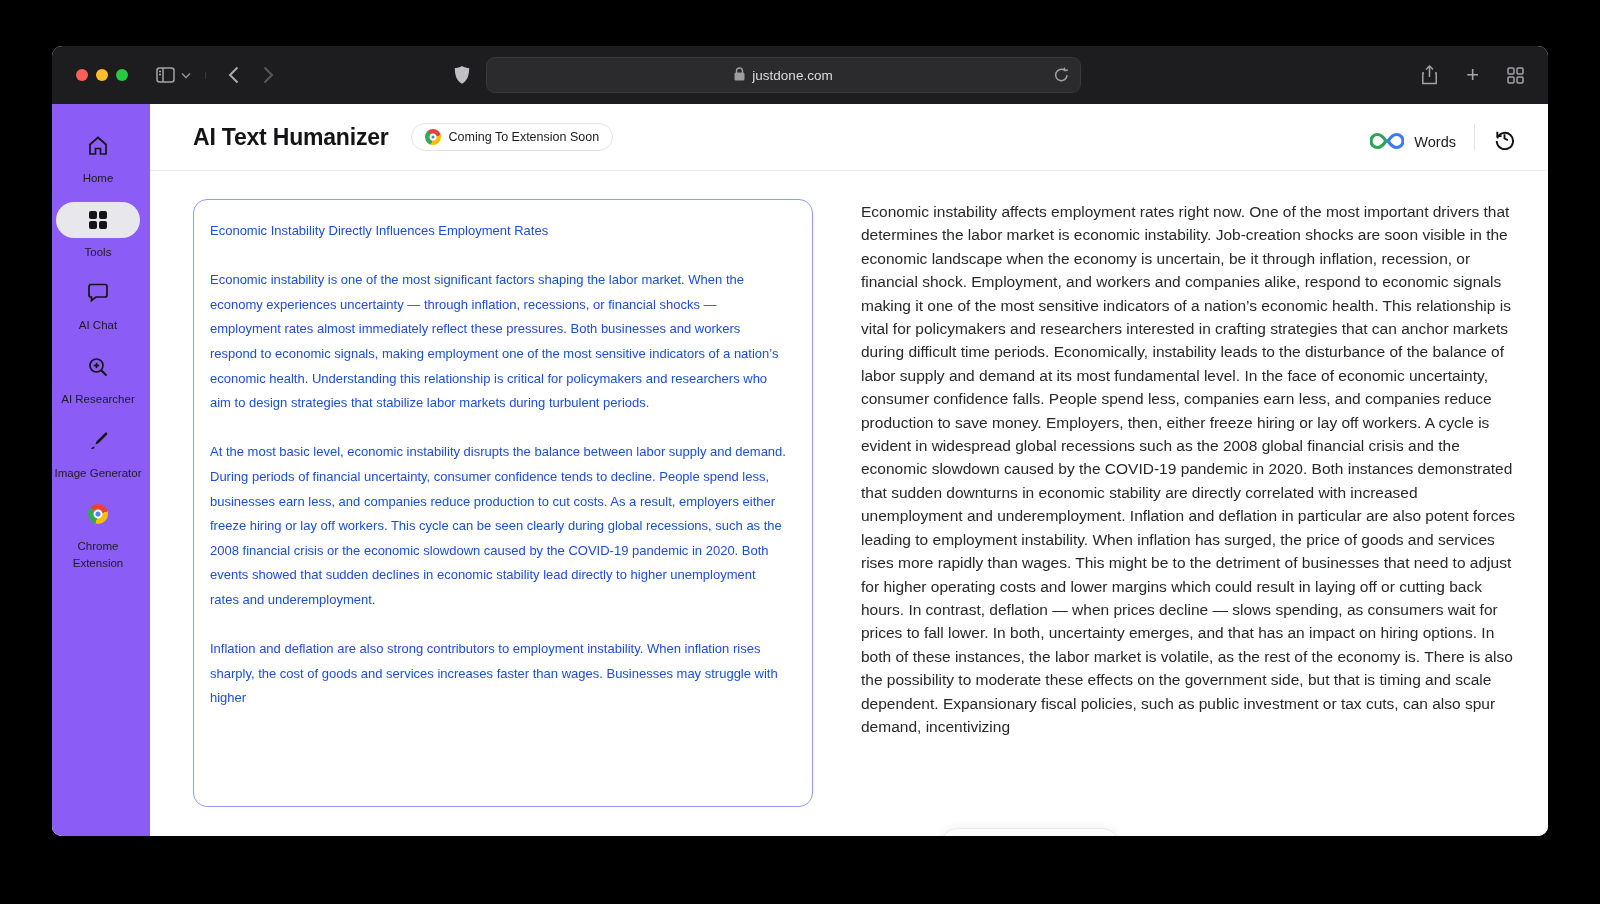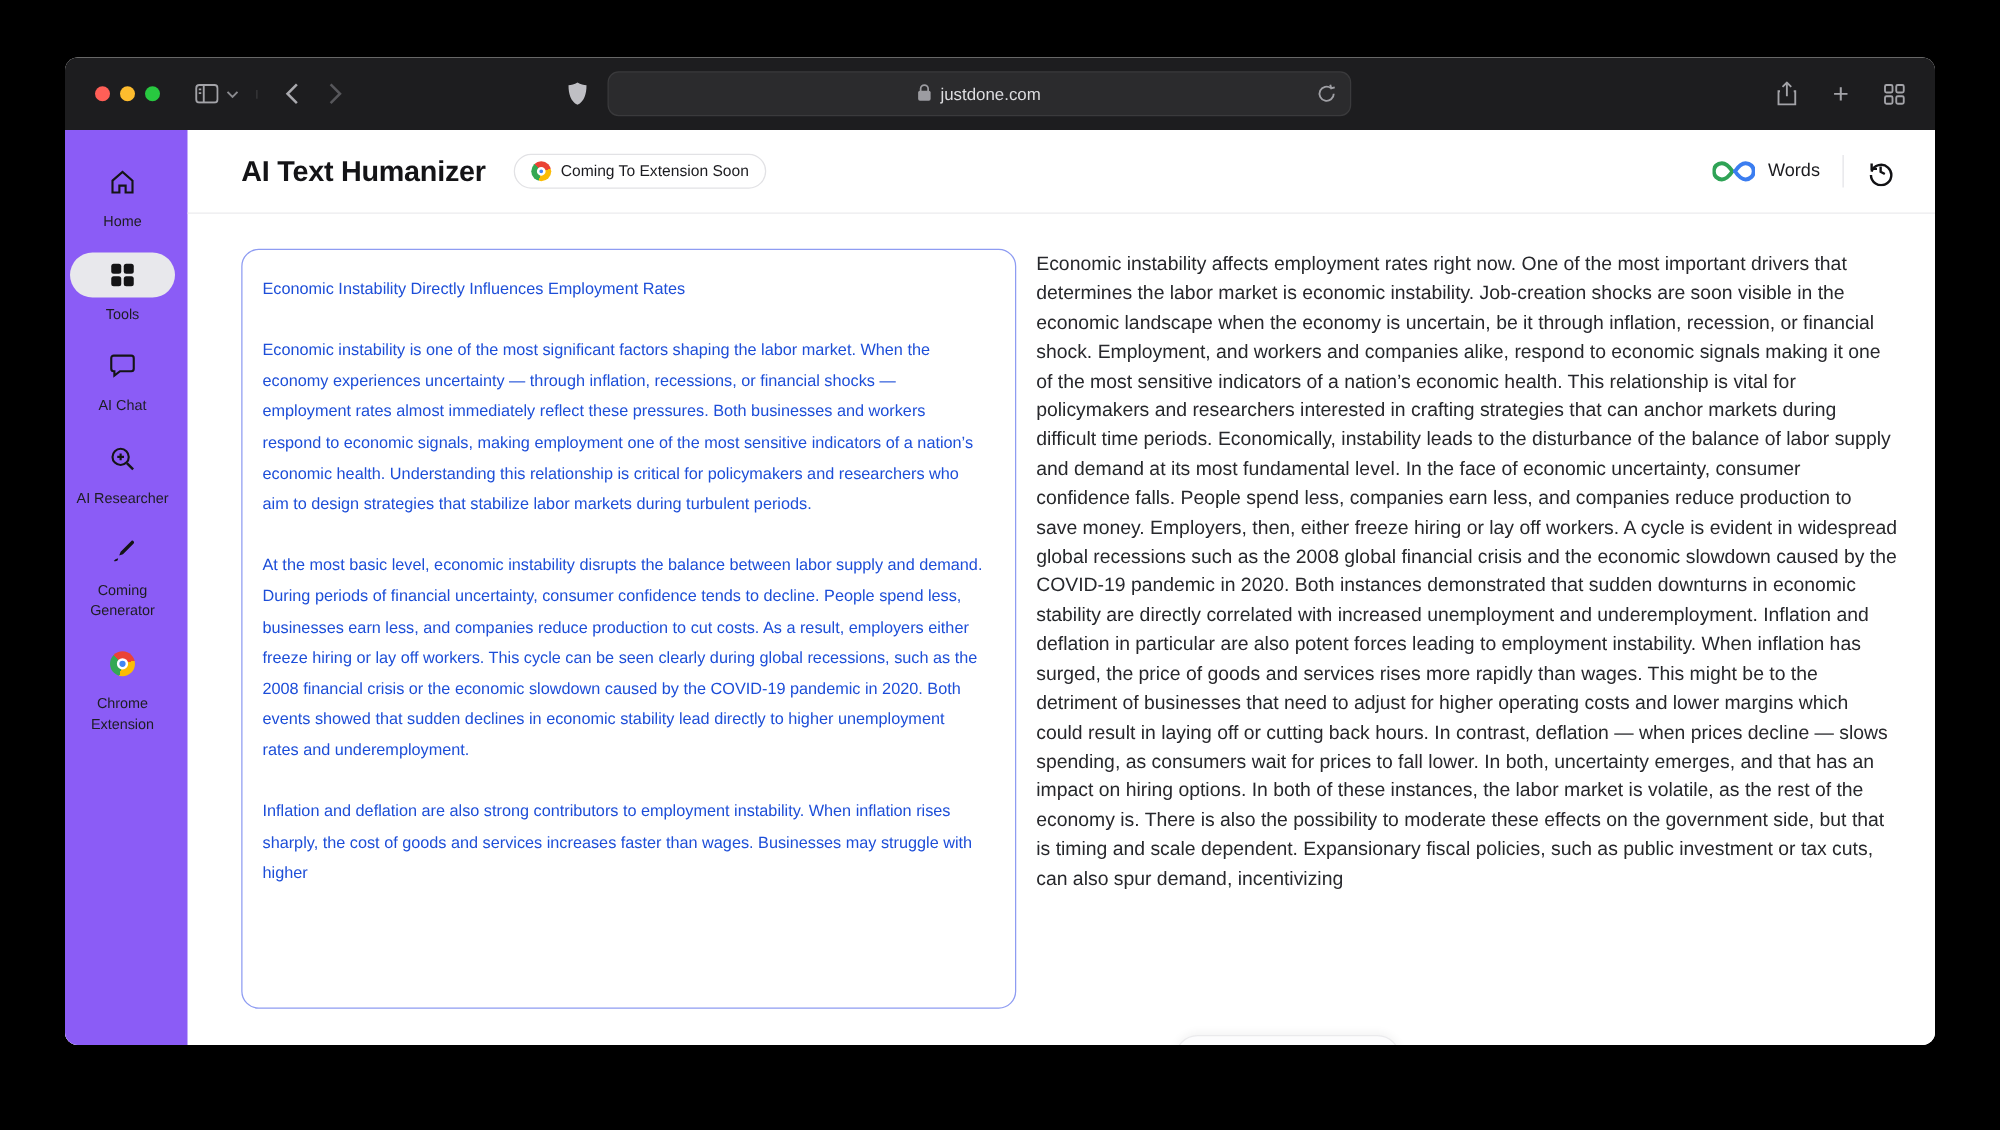--- a/index.html
+++ b/index.html
@@ -52,34 +52,34 @@
   .chrome-20 { width:20px; height:20px; } .chrome-20 i { width:9px; height:9px; }
   .chrome-16 { width:16px; height:16px; } .chrome-16 i { width:7px; height:7px; }
 
   .main { flex:1; display:flex; flex-direction:column; min-width:0; }
   .main-header { flex:0 0 67px; display:flex; align-items:center; padding:0 32px 0 43px;
                  border-bottom:1px solid #ececee; }
   .page-title { font-size:23px; font-weight:700; color:#141417; letter-spacing:-0.2px; }
   .badge { margin-left:22px; height:28px; border:1px solid #e2e2e5; border-radius:15px;
            display:flex; align-items:center; gap:8px; padding:0 13px;
            font-size:12.5px; font-weight:400; color:#1b1b1f; background:#fff; }
-  .header-right { margin-left:auto; display:flex; align-items:center; }
+  .header-right { margin-left:auto; display:flex; align-items:flex-end; }
   .words-label { font-size:14.5px; color:#1b1b1f; margin-left:10px; }
   .vdiv { width:1px; height:26px; background:#e4e4e7; margin:0 18px; }
   .history-btn { color:#111114; display:flex; }
 
   
   .workspace { flex:1; display:flex; padding:28px 30px 0 43px; min-height:0; position:relative; }
   .left-col { width:620px; flex:0 0 620px; display:flex; flex-direction:column; }
   .input-panel { height:608px; border:1.5px solid #8e9cf2; border-radius:14px;
                  background:#fff; padding:19px 24px 0 16px; overflow:hidden; }
   .input-panel p { font-size:13px; line-height:24.6px; color:#1d4ed8; margin-bottom:24.6px; }
   .word-count { margin-top:7px; padding-left:12px; font-size:12px; color:#97979d; }
 
-  .right-col { flex:1; margin-left:16px; overflow:hidden; }
+  .right-col { flex:1; margin-left:48px; overflow:hidden; }
   .output-text { font-size:15.5px; line-height:23.4px; color:#27282c; padding-top:1px; }
 
   .floating-pill { position:absolute; left:790px; bottom:-32px; width:180px; height:40px;
                    border-radius:18px; background:#fcfcfd; border:1px solid #eaeaec;
                    box-shadow:0 -2px 8px rgba(0,0,0,0.05); }
 </style>
 </head>
 <body>
 
 <div class="window">
@@ -206,21 +206,21 @@
         <span class="side-label">AI Researcher</span>
       </div>
 
       <div class="side-item">
         <span class="side-icon">
           <svg width="22" height="22" viewBox="0 0 22 22" fill="currentColor">
             <path d="M19.5 2.5 l-9.5 9.5 l-1.2 3.2 l3.2 -1.2 l9.0 -9.0 a1.6 1.6 0 0 0 -1.5 -2.5 Z" transform="scale(0.95)"></path>
             <path d="M7.5 16.5 q-2.5 0.3 -3.5 2.3 q1.8 0.6 3.2 -0.6 Z"></path>
           </svg>
         </span>
-        <span class="side-label">Coming Generator</span>
+        <span class="side-label">Image Generator</span>
       </div>
 
       <div class="side-item">
         <span class="side-icon">
           <span class="chrome-logo chrome-20">
               <i></i>
             </span>
         </span>
         <span class="side-label">Chrome Extension</span>
       </div>

